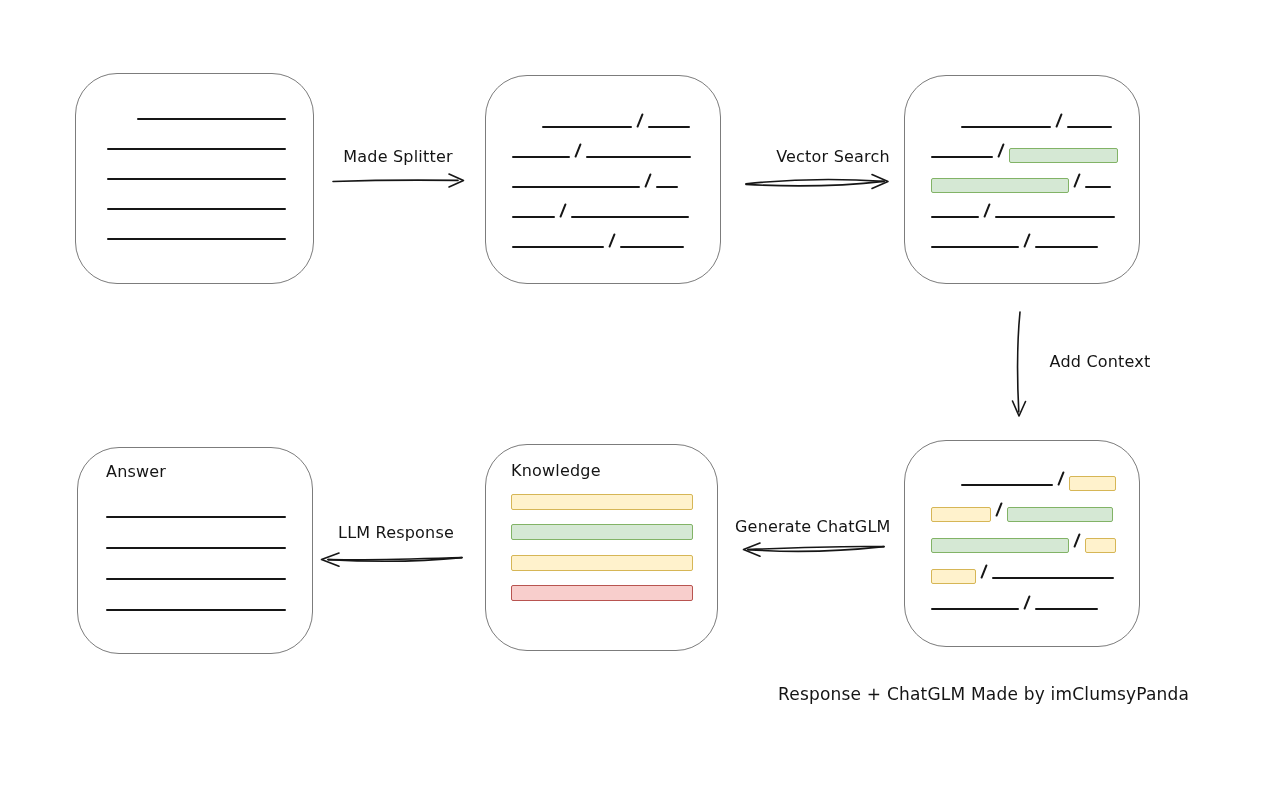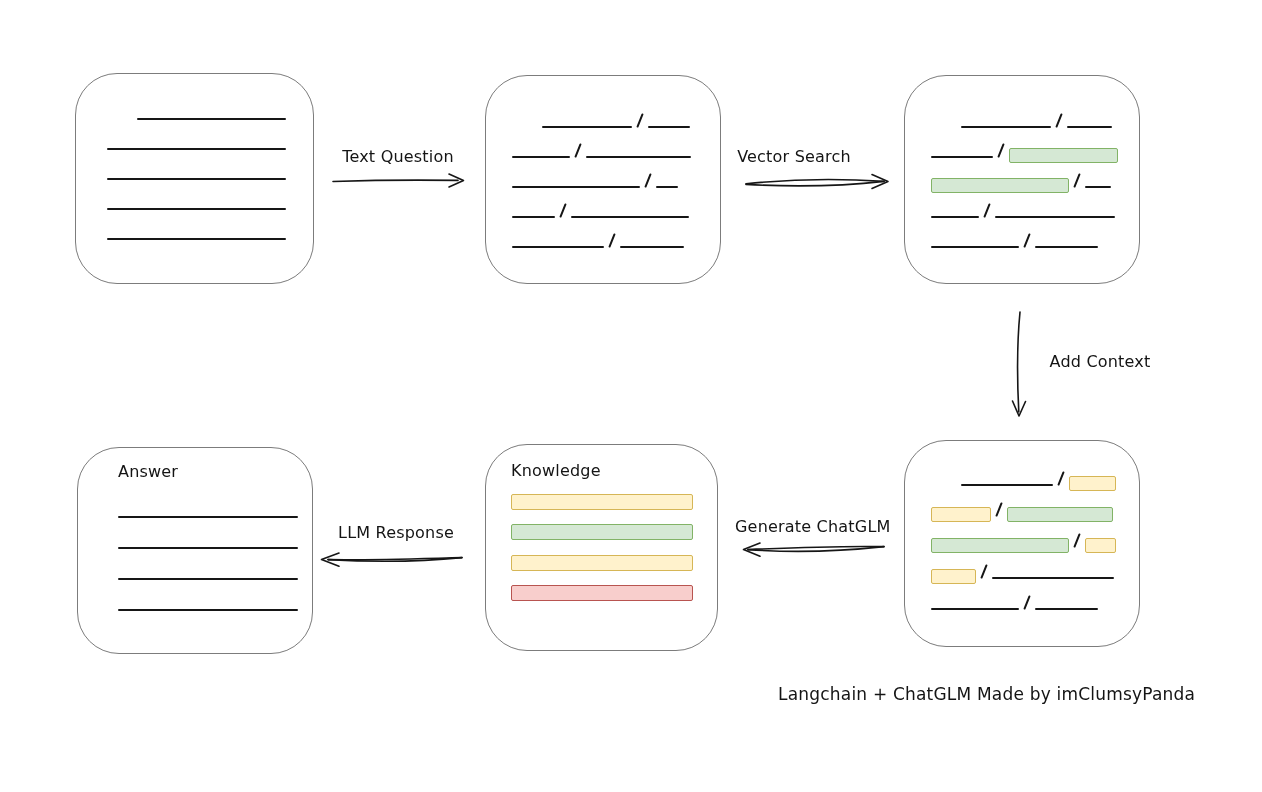--- a/index.html
+++ b/index.html
@@ -8,41 +8,41 @@
     font-family:"DejaVu Sans","Liberation Sans",sans-serif;color:#141414;
     overflow:hidden;
   }
   .box{
     position:absolute;background:#ffffff;border:1px solid #7c7c7c;
     border-radius:42px;box-sizing:border-box;
   }
   #box-document{left:75px;top:73px;width:239px;height:211px;padding:16px 0 0 31px;}
   #box-chunks{left:485px;top:75px;width:236px;height:209px;padding:22px 0 0 26px;}
   #box-matches{left:904px;top:75px;width:236px;height:209px;padding:22px 0 0 26px;}
-  #box-answer{left:77px;top:447px;width:236px;height:207px;padding:14px 0 0 40px;}
+  #box-answer{left:77px;top:447px;width:236px;height:207px;padding:14px 0 0 28px;}
   #box-prompt{left:485px;top:444px;width:233px;height:207px;padding:16px 0 0 25px;}
   #box-context{left:904px;top:440px;width:236px;height:207px;padding:14px 0 0 26px;}
 
   .row{display:flex;align-items:flex-end;}
   .row.top{align-items:flex-start;}
   .seg-line{height:2px;background:#161616;border-radius:1px;flex:none;}
   .seg-slash{width:2px;height:15px;background:#161616;border-radius:1px;
     transform:rotate(22deg);margin:0 7px;flex:none;}
   .seg-chip{height:15px;border:1.5px solid;border-radius:2px;box-sizing:border-box;
     margin-bottom:-5px;flex:none;}
   .row.top .seg-chip{margin-bottom:0;height:16px;}
   .seg-text{font-size:16px;line-height:1.25;letter-spacing:.2px;}
   .seg-gap{flex:none;}
 
   .arrow-label{position:absolute;font-size:16px;text-align:center;
     letter-spacing:.2px;white-space:nowrap;}
   .caption{position:absolute;left:778px;top:684px;width:404px;
     font-size:17px;text-align:center;letter-spacing:.2px;white-space:nowrap;}
   #lbl-text-splitter{left:333px;top:147px;width:130px;}
-  #lbl-vector-search{left:721px;top:147px;width:146px;}
+  #lbl-vector-search{left:760px;top:147px;width:146px;}
   #lbl-add-context{left:1035px;top:352px;width:130px;text-align:center;}
   #lbl-generate-prompt{left:735px;top:517px;width:155px;}
   #lbl-llm-response{left:327px;top:523px;width:138px;}
 
   svg.overlay{position:absolute;left:0;top:0;pointer-events:none;}
   svg.overlay path{stroke:#161616;stroke-width:1.6;fill:none;
     stroke-linecap:round;stroke-linejoin:round;}
 </style>
 </head>
 <body>
@@ -210,20 +210,20 @@
       <path d="M884,546.6 C836,545.8 792,547.6 748,549.6"></path>
       <path d="M760,543 L743.5,549.6 L760,556.2"></path>
     </g>
     <g>
       <path d="M462,557.6 C424,561.4 378,562.4 328,559.6"></path>
       <path d="M462,557.6 C420,558.6 374,560.2 328,559.6"></path>
       <path d="M339,553 L321.5,559.6 L339,566.2"></path>
     </g>
   </svg>
 
-  <div class="arrow-label" id="lbl-text-splitter">Text Question</div>
+  <div class="arrow-label" id="lbl-text-splitter">Made Splitter</div>
   <div class="arrow-label" id="lbl-vector-search">Vector Search</div>
   <div class="arrow-label" id="lbl-add-context">Add Context</div>
   <div class="arrow-label" id="lbl-generate-prompt">Generate ChatGLM</div>
   <div class="arrow-label" id="lbl-llm-response">LLM Response</div>
 
-  <div class="caption">Langchain + ChatGLM Made by imClumsyPanda</div>
+  <div class="caption">Response + ChatGLM Made by imClumsyPanda</div>
 </div>
 
 </body></html>

